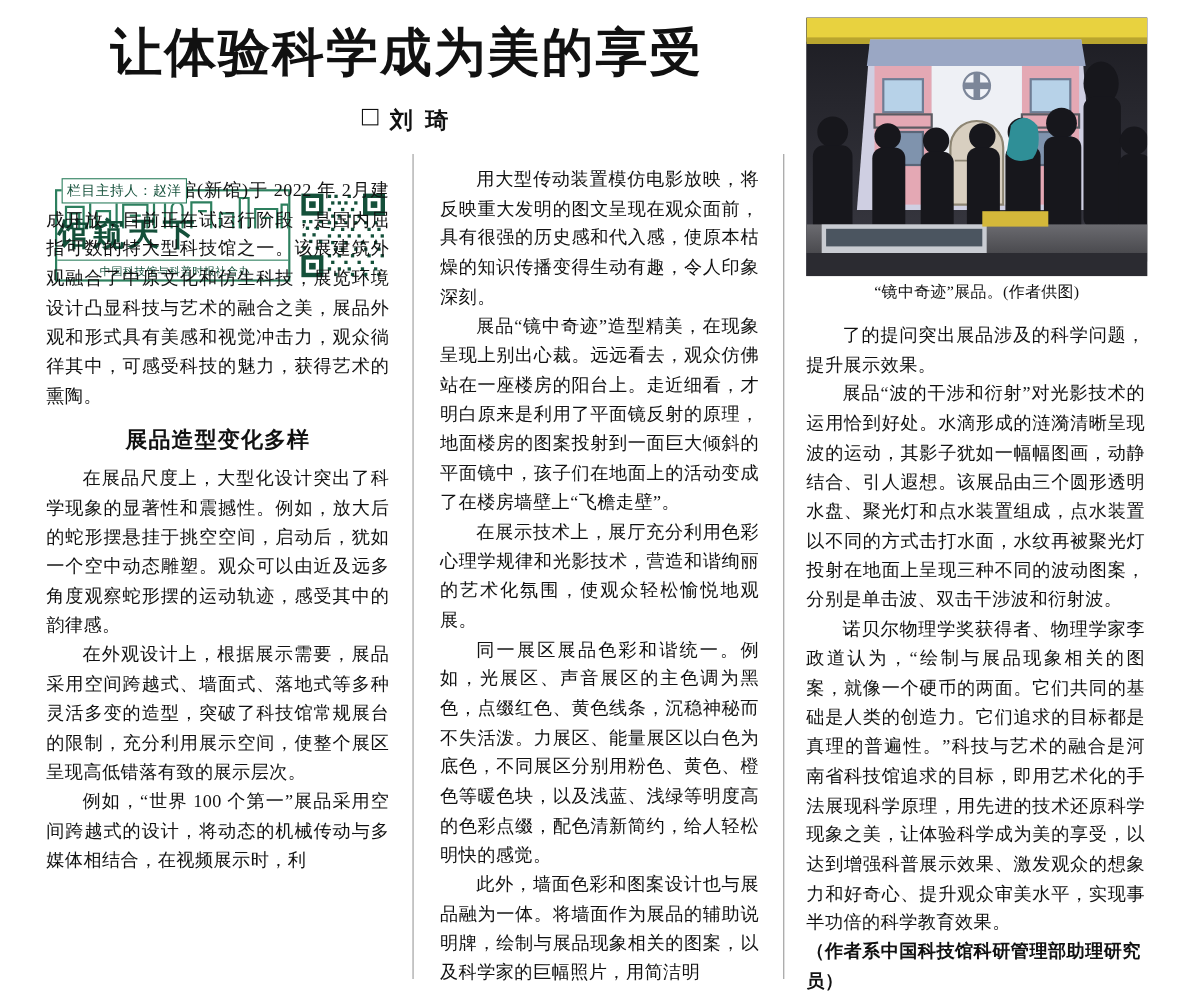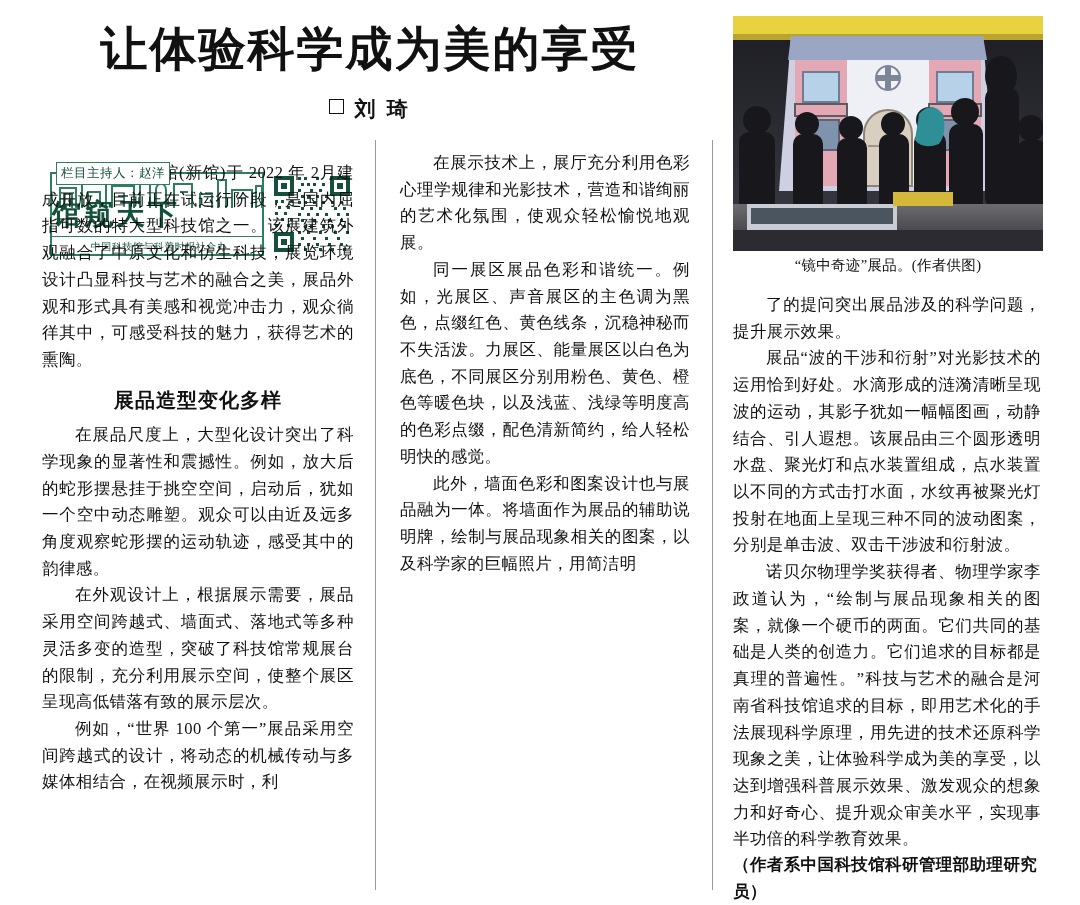--- a/index.html
+++ b/index.html
@@ -400,20 +400,22 @@
 
   <div class="col col1">
     <p>河南省科技馆(新馆)于 2022 年 2月建成开放，目前正在试运行阶段，是国内屈指可数的特大型科技馆之一。该展建筑外观融合了中原文化和仿生科技，展览环境设计凸显科技与艺术的融合之美，展品外观和形式具有美感和视觉冲击力，观众徜徉其中，可感受科技的魅力，获得艺术的熏陶。</p>
     <h2>展品造型变化多样</h2>
     <p>在展品尺度上，大型化设计突出了科学现象的显著性和震撼性。例如，放大后的蛇形摆悬挂于挑空空间，启动后，犹如一个空中动态雕塑。观众可以由近及远多角度观察蛇形摆的运动轨迹，感受其中的韵律感。</p>
     <p>在外观设计上，根据展示需要，展品采用空间跨越式、墙面式、落地式等多种灵活多变的造型，突破了科技馆常规展台的限制，充分利用展示空间，使整个展区呈现高低错落有致的展示层次。</p>
     <p>例如，“世界 100 个第一”展品采用空间跨越式的设计，将动态的机械传动与多媒体相结合，在视频展示时，利</p>
   </div>
 
   <div class="col col2">
+    <p>用大型传动装置模仿电影放映，将反映重大发明的图文呈现在观众面前，具有很强的历史感和代入感，使原本枯燥的知识传播变得生动有趣，令人印象深刻。</p>
+    <p>展品“镜中奇迹”造型精美，在现象呈现上别出心裁。远远看去，观众仿佛站在一座楼房的阳台上。走近细看，才明白原来是利用了平面镜反射的原理，地面楼房的图案投射到一面巨大倾斜的平面镜中，孩子们在地面上的活动变成了在楼房墙壁上“飞檐走壁”。</p>
     <p>在展示技术上，展厅充分利用色彩心理学规律和光影技术，营造和谐绚丽的艺术化氛围，使观众轻松愉悦地观展。</p>
     <p>同一展区展品色彩和谐统一。例如，光展区、声音展区的主色调为黑色，点缀红色、黄色线条，沉稳神秘而不失活泼。力展区、能量展区以白色为底色，不同展区分别用粉色、黄色、橙色等暖色块，以及浅蓝、浅绿等明度高的色彩点缀，配色清新简约，给人轻松明快的感觉。</p>
     <p>此外，墙面色彩和图案设计也与展品融为一体。将墙面作为展品的辅助说明牌，绘制与展品现象相关的图案，以及科学家的巨幅照片，用简洁明</p>
   </div>
 
   <div class="col col3">
     <p>了的提问突出展品涉及的科学问题，提升展示效果。</p>
     <p>展品“波的干涉和衍射”对光影技术的运用恰到好处。水滴形成的涟漪清晰呈现波的运动，其影子犹如一幅幅图画，动静结合、引人遐想。该展品由三个圆形透明水盘、聚光灯和点水装置组成，点水装置以不同的方式击打水面，水纹再被聚光灯投射在地面上呈现三种不同的波动图案，分别是单击波、双击干涉波和衍射波。</p>
     <p>诺贝尔物理学奖获得者、物理学家李政道认为，“绘制与展品现象相关的图案，就像一个硬币的两面。它们共同的基础是人类的创造力。它们追求的目标都是真理的普遍性。”科技与艺术的融合是河南省科技馆追求的目标，即用艺术化的手法展现科学原理，用先进的技术还原科学现象之美，让体验科学成为美的享受，以达到增强科普展示效果、激发观众的想象力和好奇心、提升观众审美水平，实现事半功倍的科学教育效果。</p>
     <div class="signoff">

